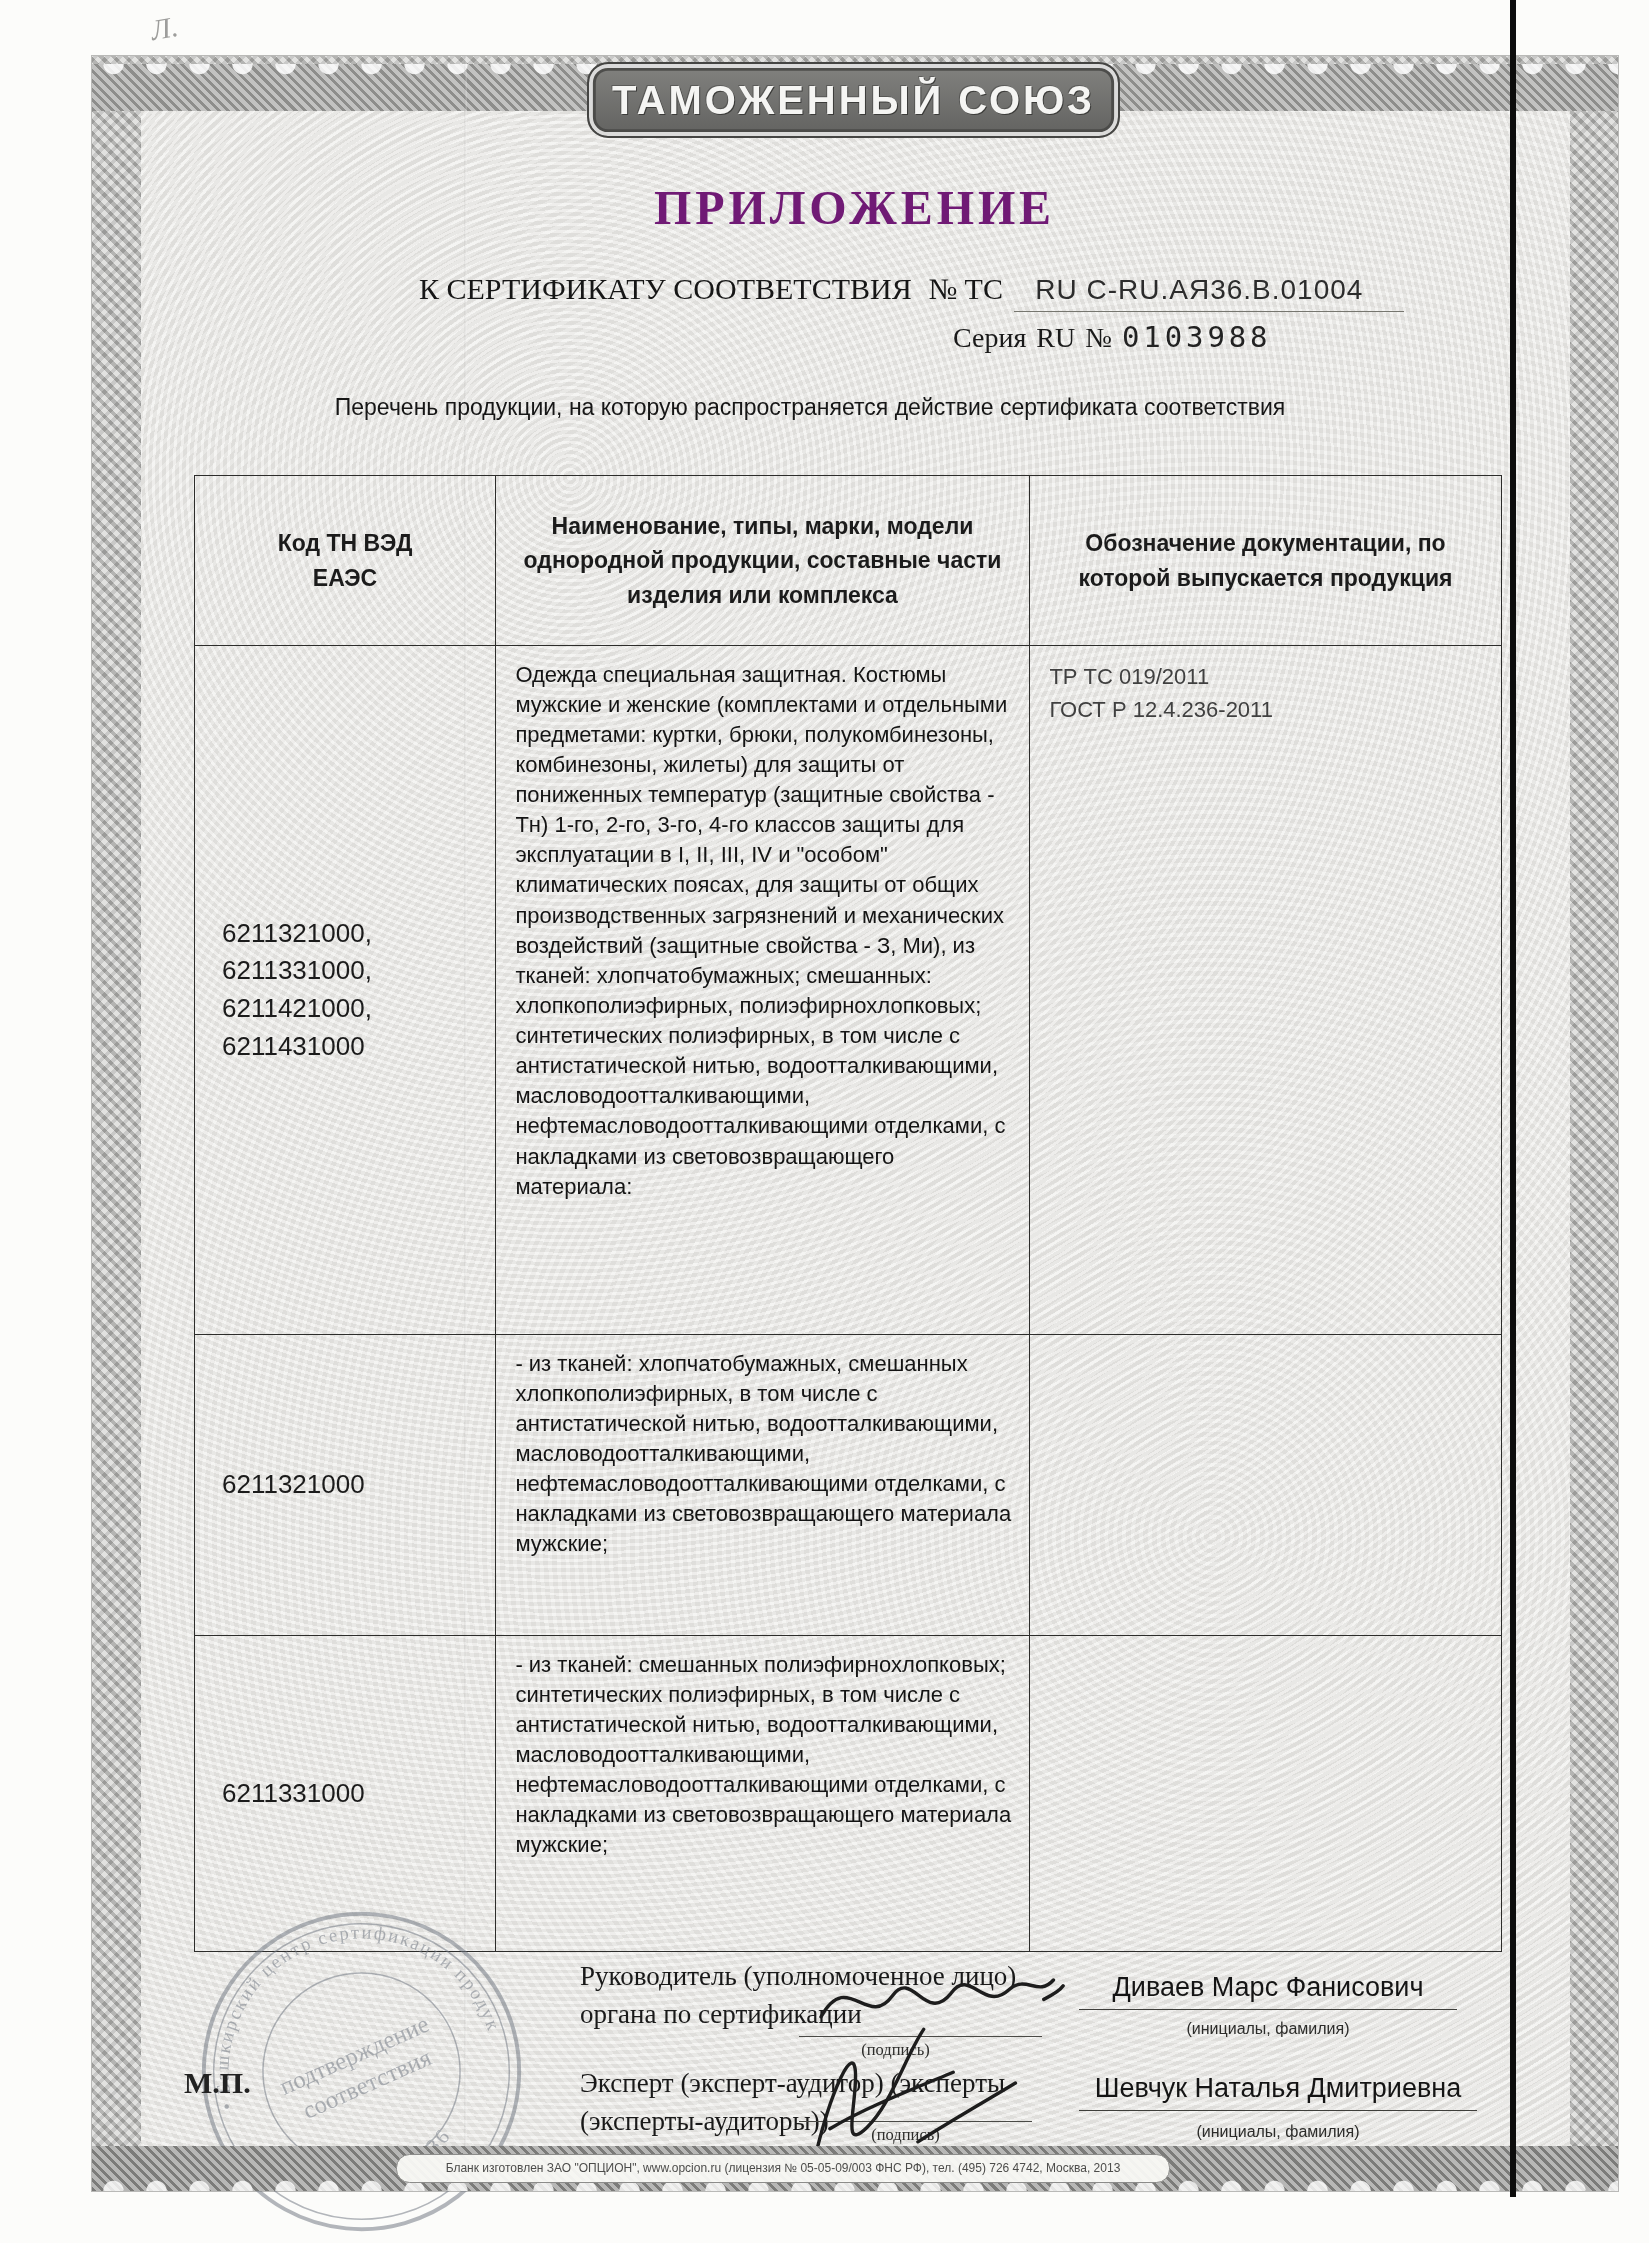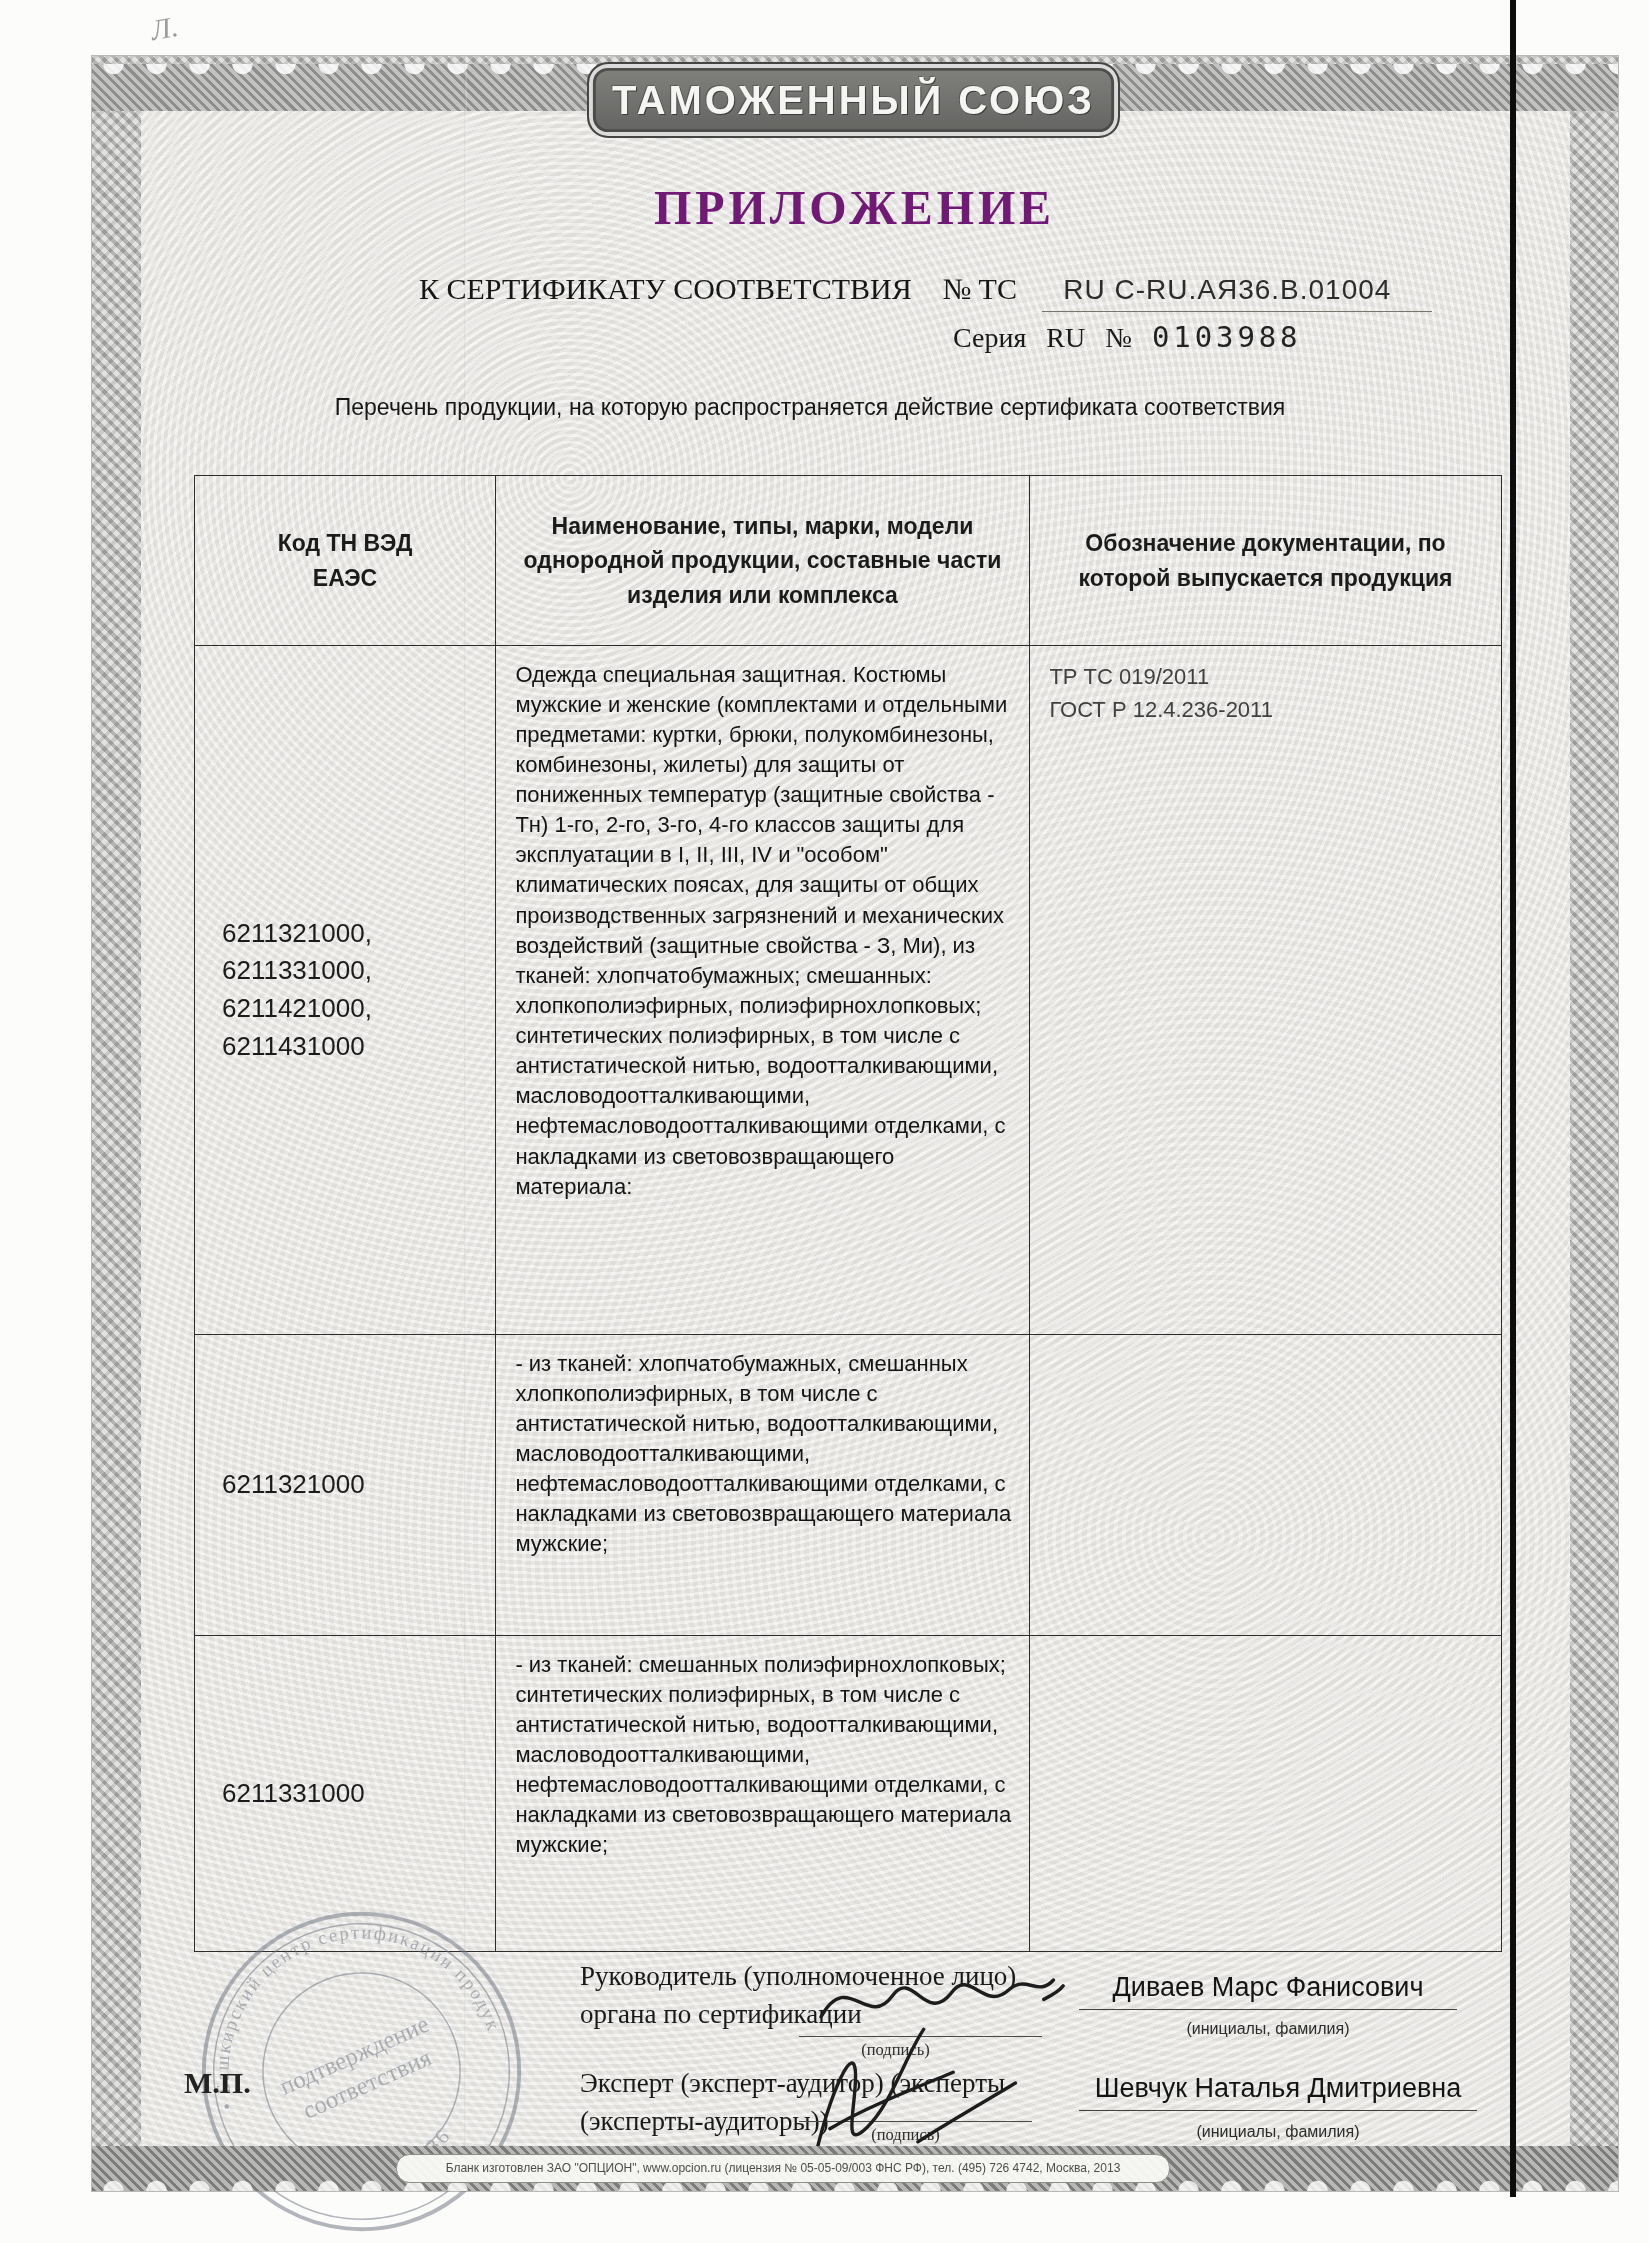--- a/index.html
+++ b/index.html
@@ -34,26 +34,26 @@
 
   
   .badge{position:absolute;left:587px;top:62px;width:529px;height:72px;border:2.9px solid #454543;
         border-radius:21px;background:linear-gradient(#82827f,#626260);
         box-shadow:inset 0 0 0 3.9px rgba(255,255,255,.8), inset 0 0 0 6.8px rgba(72,72,70,.9);
         display:flex;align-items:center;justify-content:center;}
   .badge span{font-weight:bold;font-size:40px;letter-spacing:2.9px;color:#f5f5f3;
         text-shadow:1px 1px 0 #3b3b39, -1px -1px 0 rgba(0,0,0,.25);}
   .doc-title{position:absolute;left:437px;top:180px;width:835px;text-align:center;
         font-family:"Liberation Serif",serif;font-weight:bold;font-size:48px;letter-spacing:3.9px;color:#701a75;}
-  .cert-line{position:absolute;left:419px;top:272px;display:flex;align-items:baseline;gap:25px;
+  .cert-line{position:absolute;left:419px;top:272px;display:flex;align-items:baseline;gap:11px;
         font-family:"Liberation Serif",serif;font-size:30px;color:#161616;}
   .cert-line .no-ts{margin-left:5.8px;}
   .cert-number{font-family:"Liberation Sans",sans-serif;font-size:28px;color:#2c2c2c;
         border-bottom:1.9px solid #76766f;padding:0 41px 4.9px 21.3px;letter-spacing:1px;}
-  .series-line{position:absolute;left:953px;top:320px;display:flex;align-items:baseline;gap:20px;
+  .series-line{position:absolute;left:953px;top:320px;display:flex;align-items:baseline;gap:10px;
         font-family:"Liberation Serif",serif;font-size:28px;color:#1a1a1a;}
   .blank-number{font-family:"DejaVu Sans Mono",monospace;font-size:29px;letter-spacing:3.9px;color:#222;}
   .subtitle{position:absolute;left:194px;top:394px;width:1232px;text-align:center;
         font-size:23px;color:#161616;}
 
   
   .tbl{position:absolute;left:194px;top:475px;display:grid;
         grid-template-columns:301px 534px 471px;
         grid-template-rows:170px 689px 301px 315px;
         border:1.9px solid #2d2d2b;}

